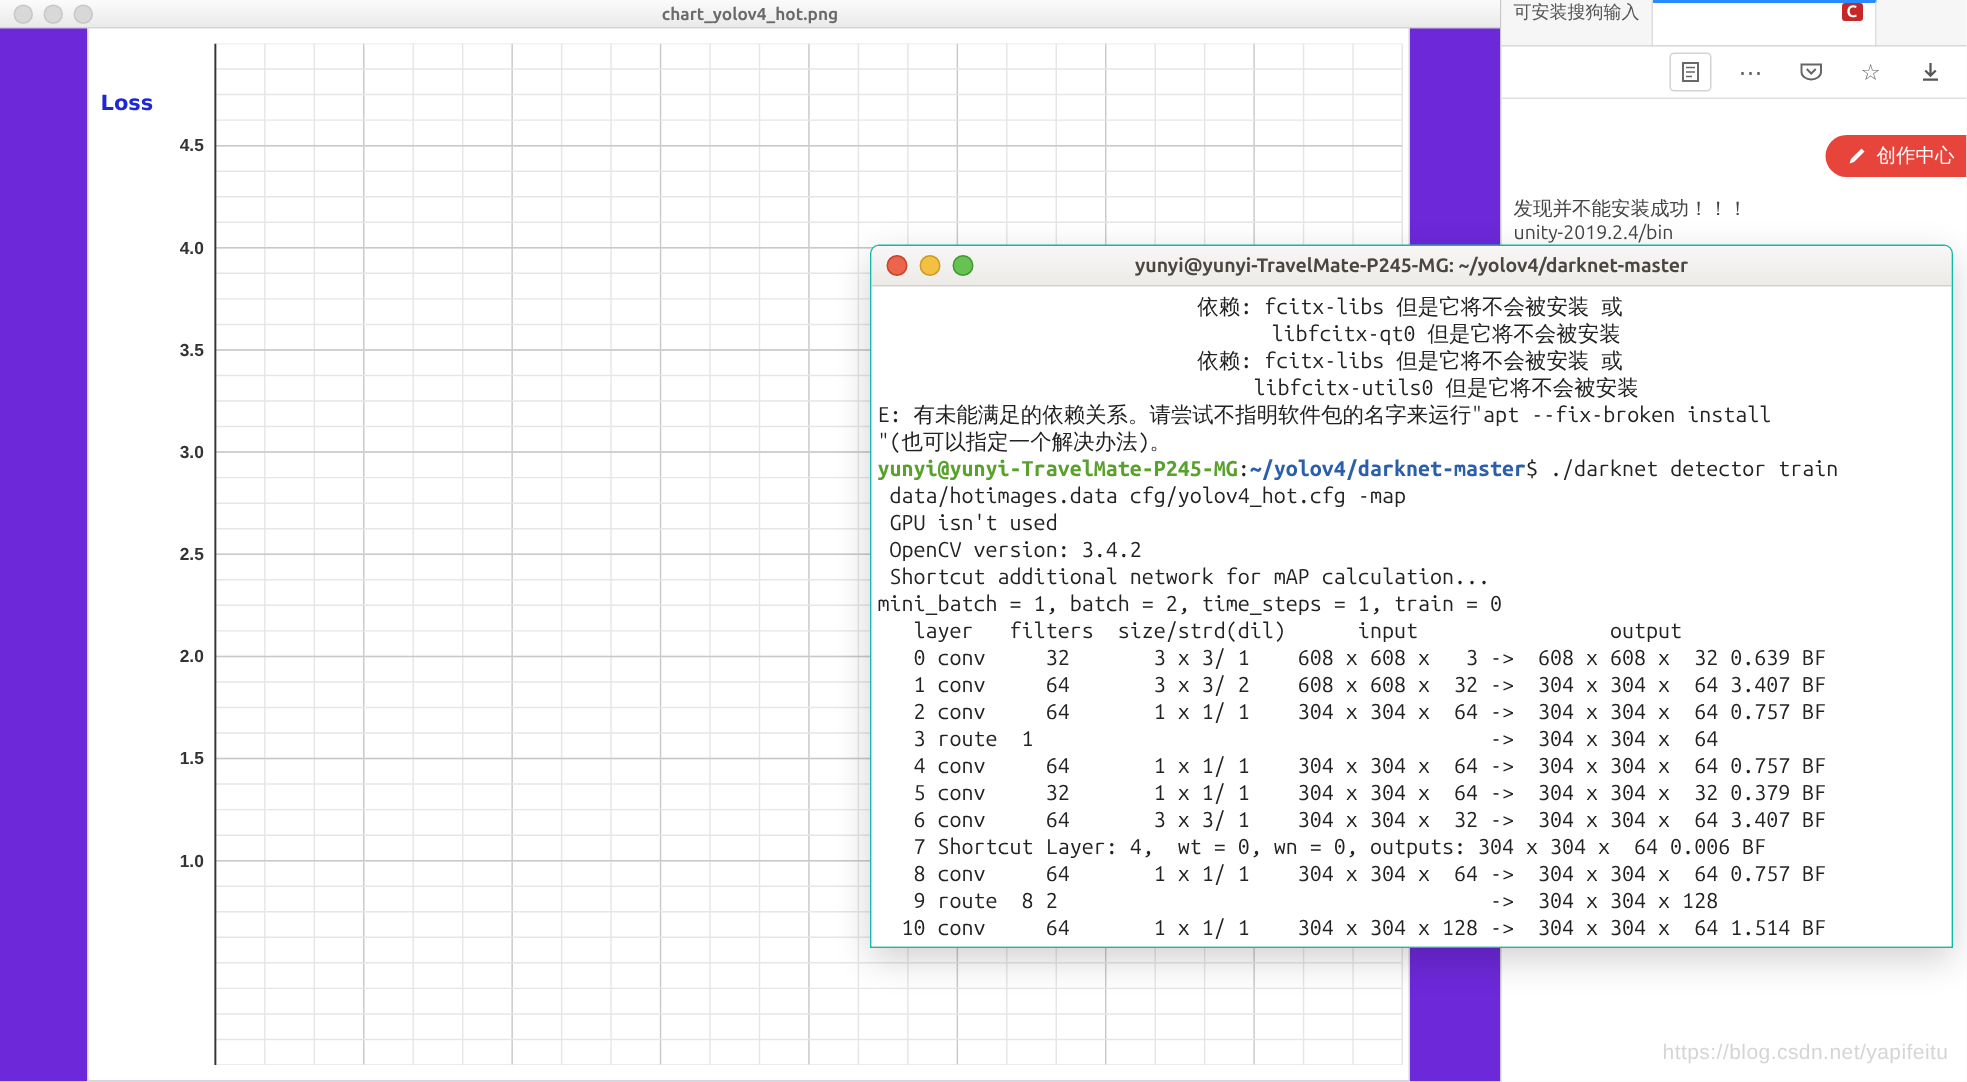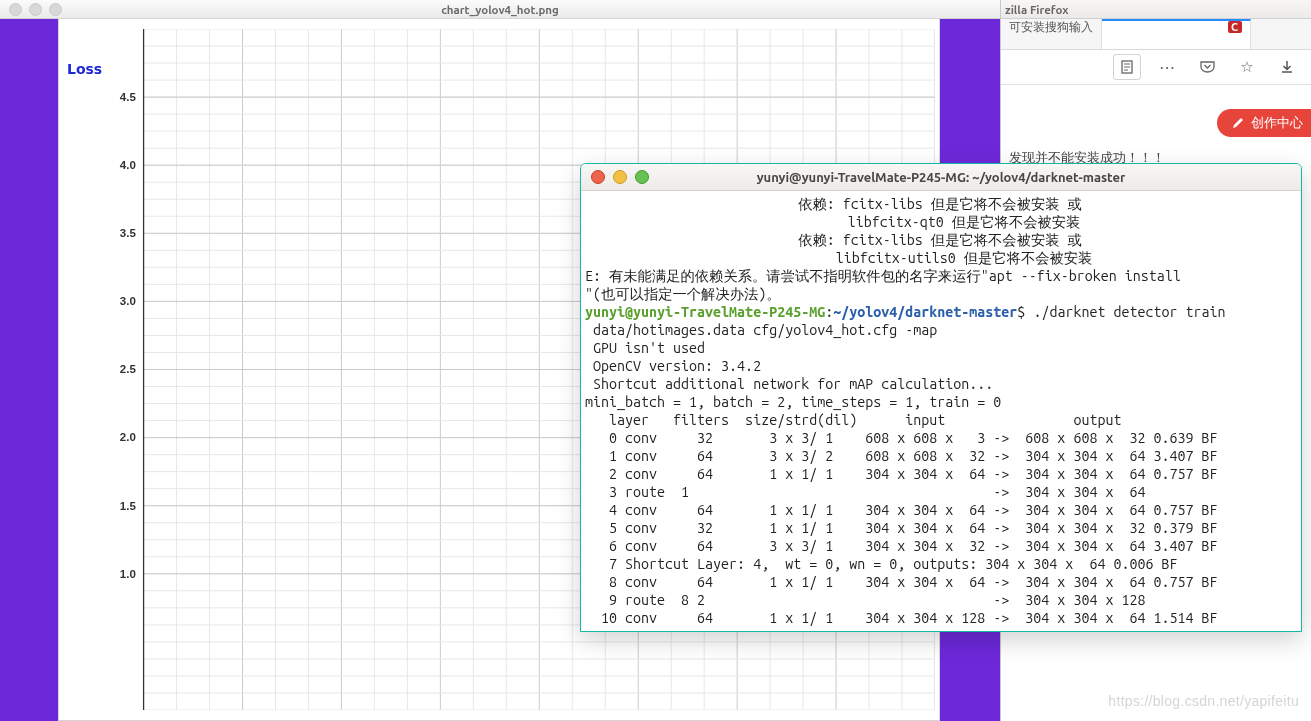--- a/index.html
+++ b/index.html
@@ -257,23 +257,20 @@
             <line x1="38" x2="860" y1="70" y2="70" class="grid-major"></line>
             <text x="30" y="74" text-anchor="end" style="font:600 12px sans-serif;fill:#333">4.5</text>
           </g>
         <line class="axis" x1="38" y1="0" x2="38" y2="700"></line>
       </svg>
     </div>
   </div>
 </div>
 
 <div class="firefox">
-  <div class="ff-titlebar">
-    <span>zilla Firefox</span>
-  </div>
   <div class="ff-tabs">
     <div class="ff-tab">
       <span>可安装搜狗输入</span>
       <span class="close">×</span>
     </div>
     <div class="ff-tab active">
       <span class="favicon" style="background:#c62828;color:#fff;border-radius:2px;font-weight:700;">C</span>
       <span>(2条消息)ubuntu16.04下</span>
     </div>
   </div>

